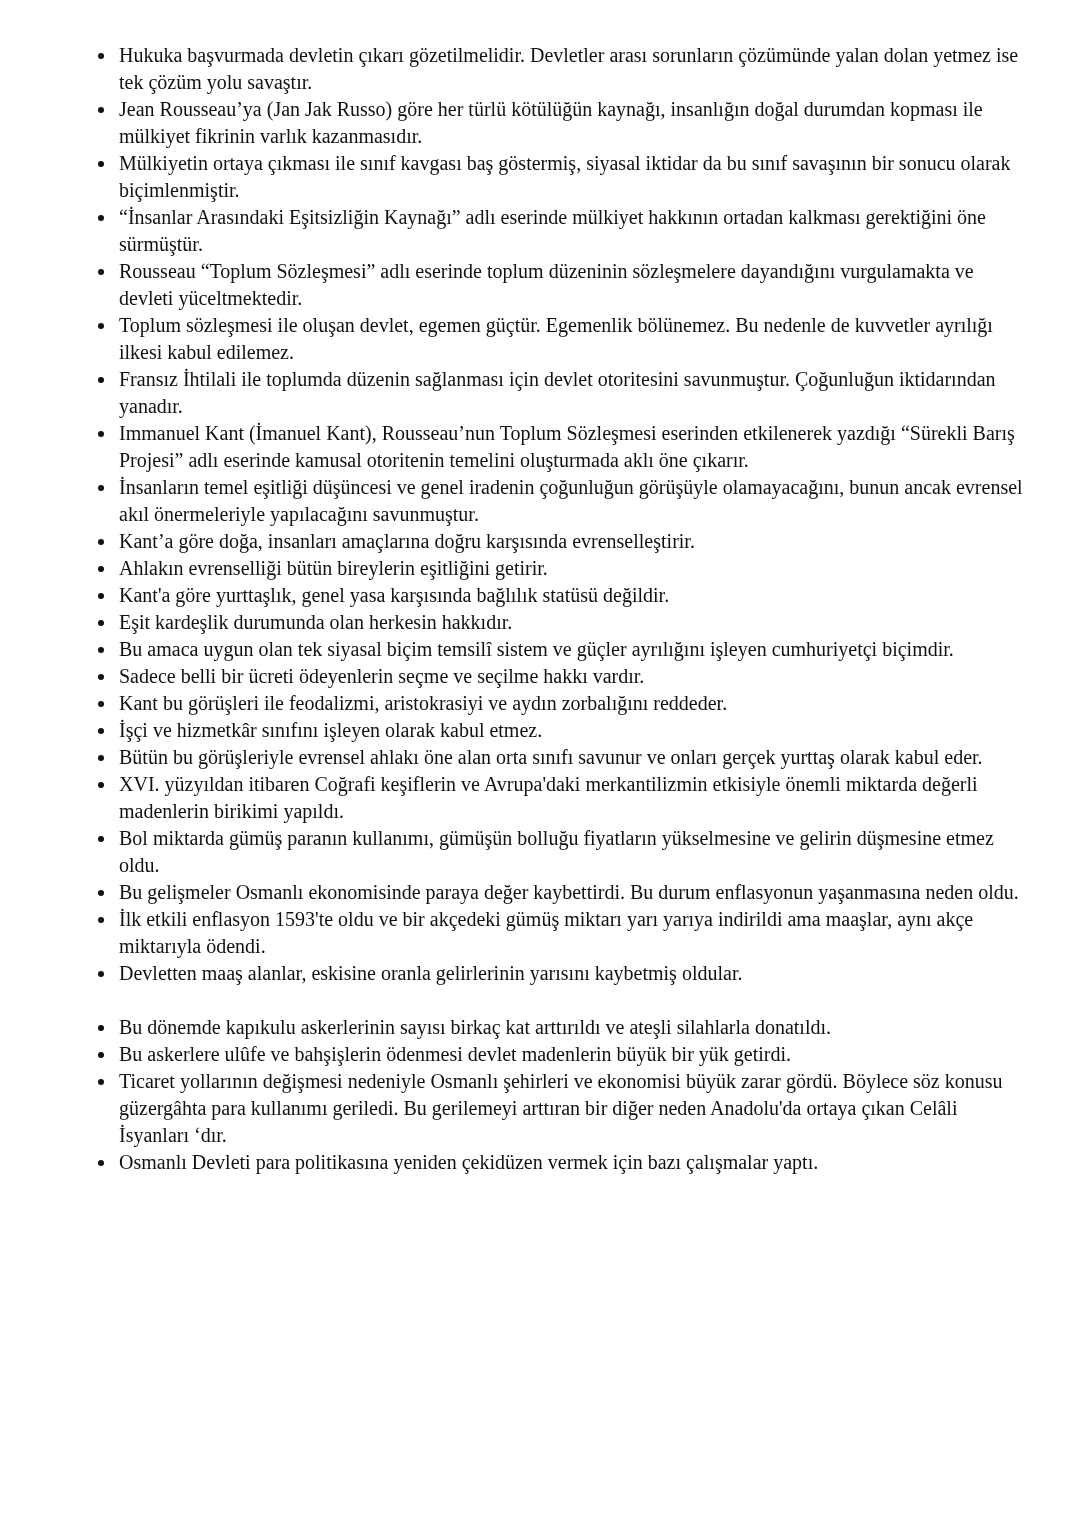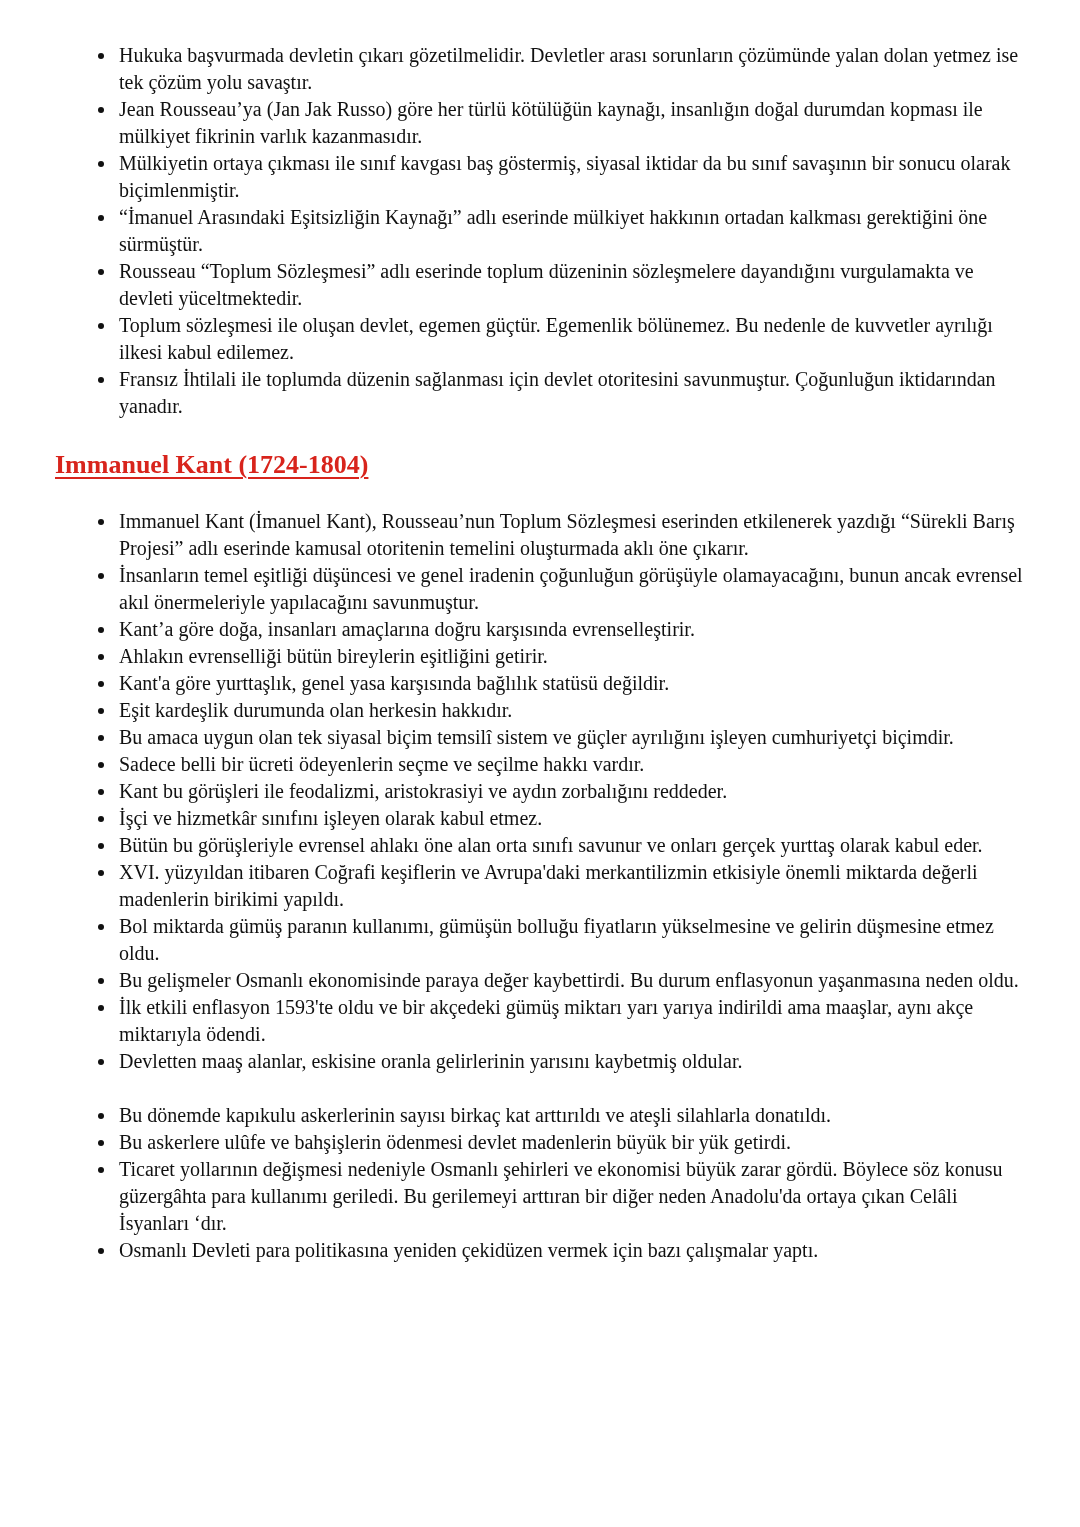--- a/index.html
+++ b/index.html
@@ -63,27 +63,26 @@
 
 <div class="page">
 
   <ul class="bullet-list">
       <li>Hukuka başvurmada devletin çıkarı gözetilmelidir. Devletler arası sorunların çözümünde yalan dolan yetmez ise tek çözüm yolu savaştır.</li>
     </ul>
 
   <ul class="bullet-list">
       <li>Jean Rousseau’ya (Jan Jak Russo) göre her türlü kötülüğün kaynağı, insanlığın doğal durumdan kopması ile mülkiyet fikrinin varlık kazanmasıdır.</li>
       <li>Mülkiyetin ortaya çıkması ile sınıf kavgası baş göstermiş, siyasal iktidar da bu sınıf savaşının bir sonucu olarak biçimlenmiştir.</li>
-      <li>“İmanuel Arasındaki Eşitsizliğin Kaynağı” adlı eserinde mülkiyet hakkının ortadan kalkması gerektiğini öne sürmüştür.</li>
+      <li>“İnsanlar Arasındaki Eşitsizliğin Kaynağı” adlı eserinde mülkiyet hakkının ortadan kalkması gerektiğini öne sürmüştür.</li>
       <li>Rousseau “Toplum Sözleşmesi” adlı eserinde toplum düzeninin sözleşmelere dayandığını vurgulamakta ve devleti yüceltmektedir.</li>
       <li>Toplum sözleşmesi ile oluşan devlet, egemen güçtür. Egemenlik bölünemez. Bu nedenle de kuvvetler ayrılığı ilkesi kabul edilemez.</li>
       <li>Fransız İhtilali ile toplumda düzenin sağlanması için devlet otoritesini savunmuştur. Çoğunluğun iktidarından yanadır.</li>
     </ul>
 
-  <h2 class="section-heading">Immanuel Kant (1724-1804)</h2>
   <ul class="bullet-list">
       <li>Immanuel Kant (İmanuel Kant), Rousseau’nun Toplum Sözleşmesi eserinden etkilenerek yazdığı “Sürekli Barış Projesi” adlı eserinde kamusal otoritenin temelini oluşturmada aklı öne çıkarır.</li>
       <li>İnsanların temel eşitliği düşüncesi ve genel iradenin çoğunluğun görüşüyle olamayacağını, bunun ancak evrensel akıl önermeleriyle yapılacağını savunmuştur.</li>
       <li>Kant’a göre doğa, insanları amaçlarına doğru karşısında evrenselleştirir.</li>
       <li>Ahlakın evrenselliği bütün bireylerin eşitliğini getirir.</li>
       <li>Kant'a göre yurttaşlık, genel yasa karşısında bağlılık statüsü değildir.</li>
       <li>Eşit kardeşlik durumunda olan herkesin hakkıdır.</li>
       <li>Bu amaca uygun olan tek siyasal biçim temsilî sistem ve güçler ayrılığını işleyen cumhuriyetçi biçimdir.</li>
       <li>Sadece belli bir ücreti ödeyenlerin seçme ve seçilme hakkı vardır.</li>
       <li>Kant bu görüşleri ile feodalizmi, aristokrasiyi ve aydın zorbalığını reddeder.</li>

